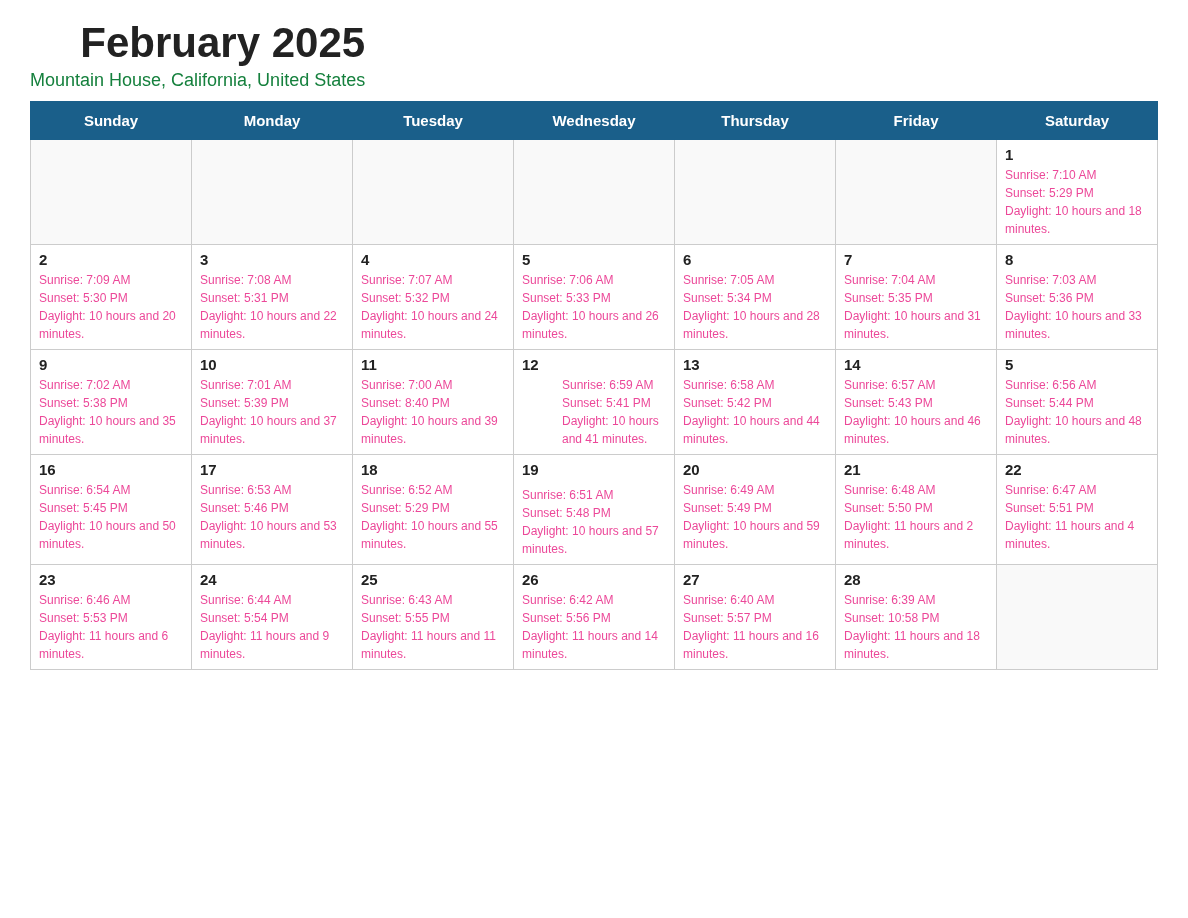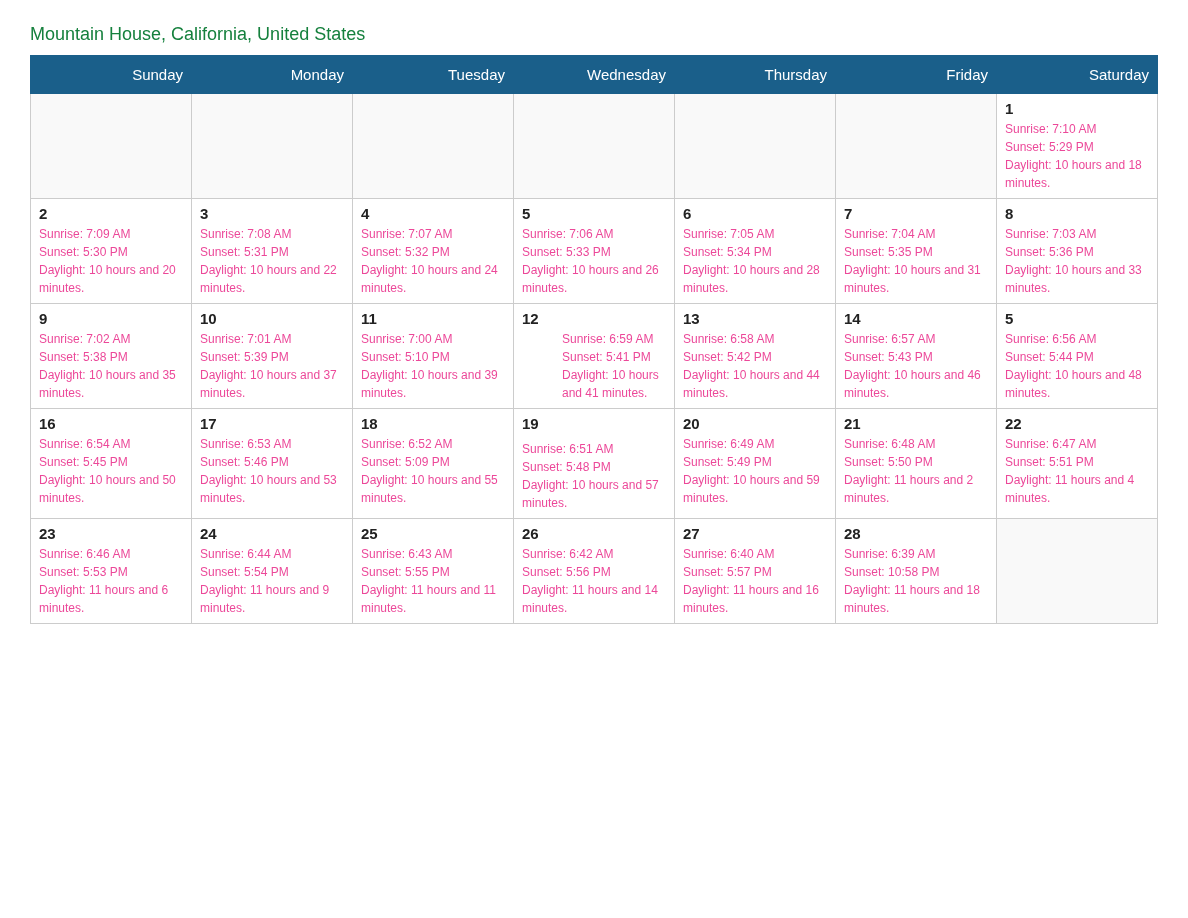--- a/index.html
+++ b/index.html
@@ -49,23 +49,23 @@
     }
     .calendar {
       width: 100%;
       border-collapse: collapse;
       margin-top: 8px;
     }
     .calendar thead tr th {
       background-color: #1a5f8a;
       color: #fff;
       font-size: 15px;
-      font-weight: normal;
-      padding: 10px 8px;
-      text-align: right;
+      font-weight: bold;
+      padding: 10px 16px;
+      text-align: center;
       border: 1px solid #1a5f8a;
     }
     .calendar tbody tr td {
       vertical-align: top;
       border: 1px solid #ccc;
       padding: 6px 8px;
       min-height: 100px;
       width: 14.28%;
       font-size: 12.5px;
       color: #222;
@@ -99,20 +99,21 @@
       font-weight: bold;
       color: #1a7abf;
       margin-left: 4px;
     }
   </style>
 </head>
 <body>
 
 <div class="header">
   <div class="title-block">
+    <h1>February 2025</h1>
     <h2>Mountain House, California, United States</h2>
   </div>
 </div>
 
 <table class="calendar">
   <thead>
     <tr>
 
     <th>Sunday</th>
         <th>Monday</th>
@@ -191,21 +192,21 @@
         </td>
         <td>
           <span class="day-number">10</span>
           <div class="day-info" style="white-space: pre-line;">Sunrise: 7:01 AM
 Sunset: 5:39 PM
 Daylight: 10 hours and 37 minutes.</div>
         </td>
         <td>
           <span class="day-number">11</span>
           <div class="day-info" style="white-space: pre-line;">Sunrise: 7:00 AM
-Sunset: 5:10 PM
+Sunset: 8:40 PM
 Daylight: 10 hours and 39 minutes.</div>
         </td>
         <td>
           <span class="day-number">12</span>
           <div class="day-info" style="white-space: pre-line; margin-left: 40px;">Sunrise: 6:59 AM
 Sunset: 5:41 PM
 Daylight: 10 hours and 41 minutes.</div>
         </td>
         <td>
           <span class="day-number">13</span>
@@ -235,21 +236,21 @@
         </td>
         <td>
           <span class="day-number">17</span>
           <div class="day-info" style="white-space: pre-line;">Sunrise: 6:53 AM
 Sunset: 5:46 PM
 Daylight: 10 hours and 53 minutes.</div>
         </td>
         <td>
           <span class="day-number">18</span>
           <div class="day-info" style="white-space: pre-line;">Sunrise: 6:52 AM
-Sunset: 5:09 PM
+Sunset: 5:29 PM
 Daylight: 10 hours and 55 minutes.</div>
         </td>
         <td>
           <span class="day-number">19</span>
           <div class="day-info" style="white-space: pre-line; margin-top: 8px;">Sunrise: 6:51 AM
 Sunset: 5:48 PM
 Daylight: 10 hours and 57 minutes.</div>
         </td>
         <td>
           <span class="day-number">20</span>

